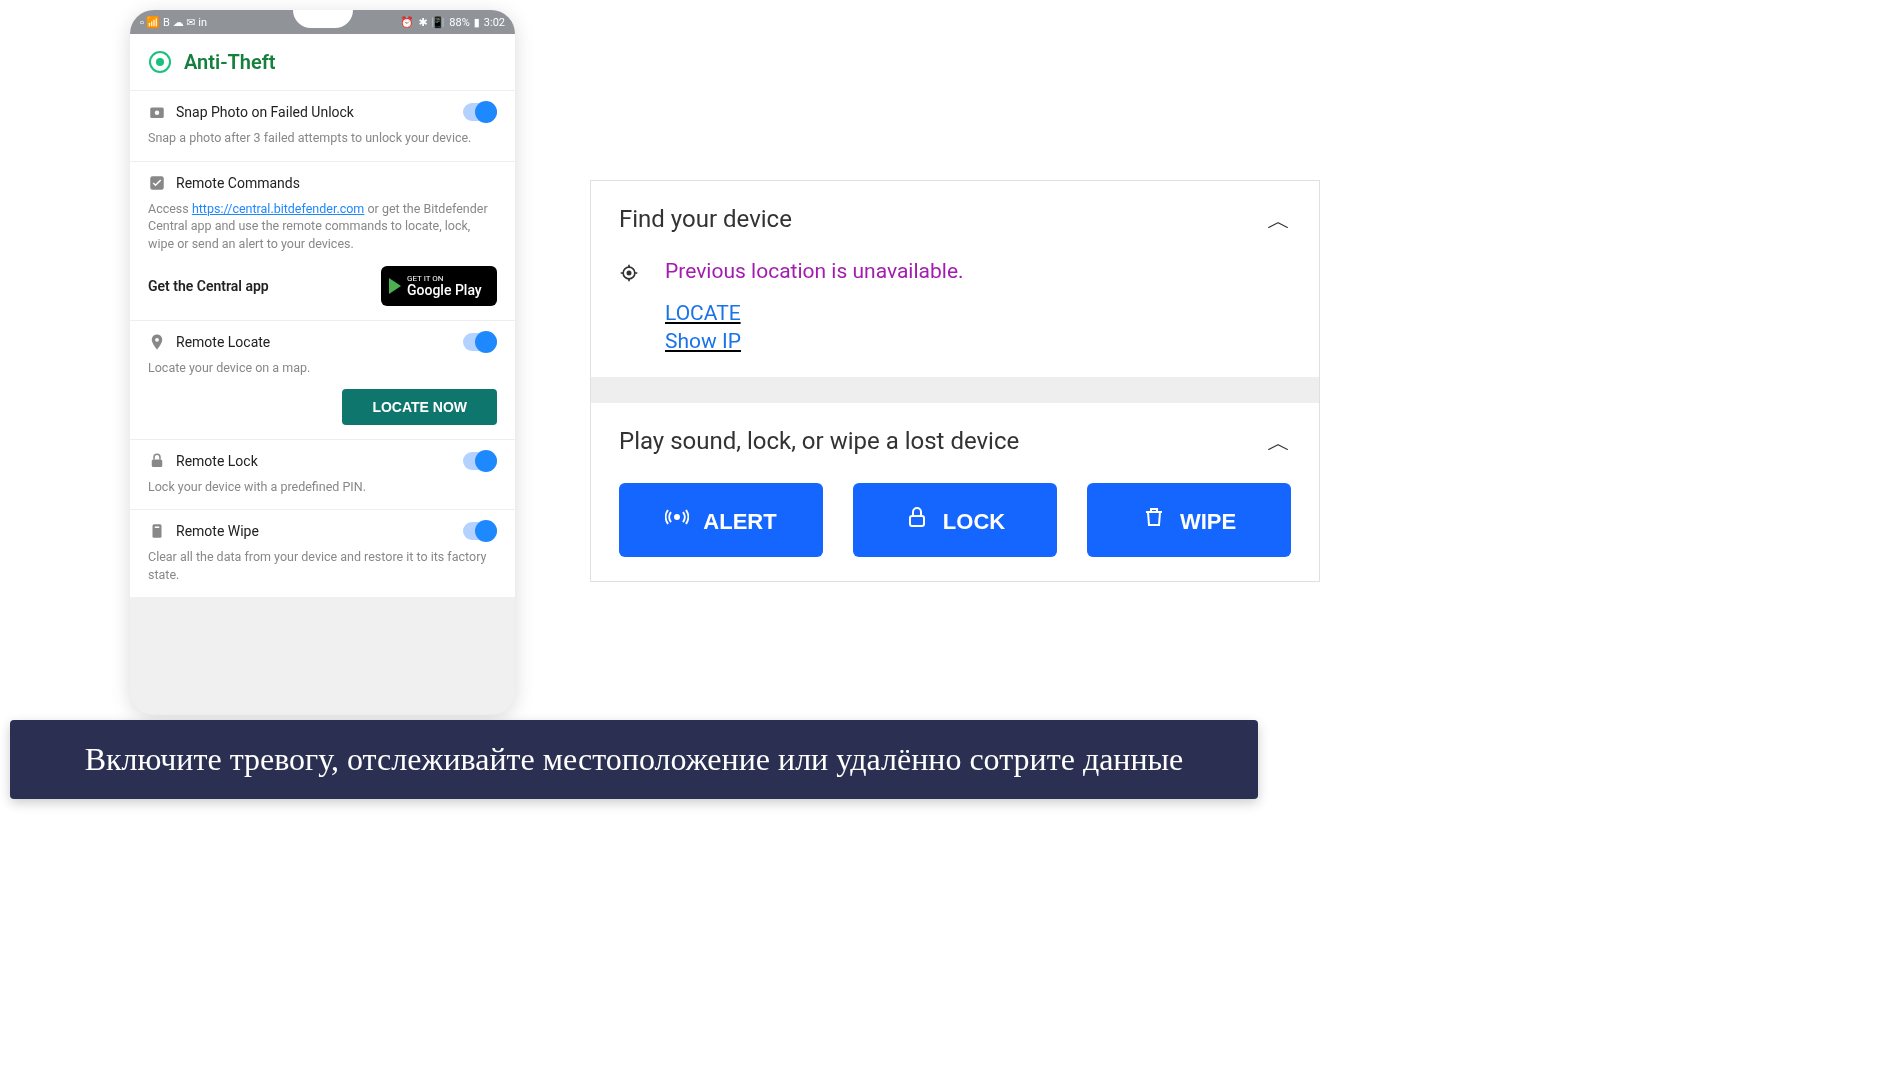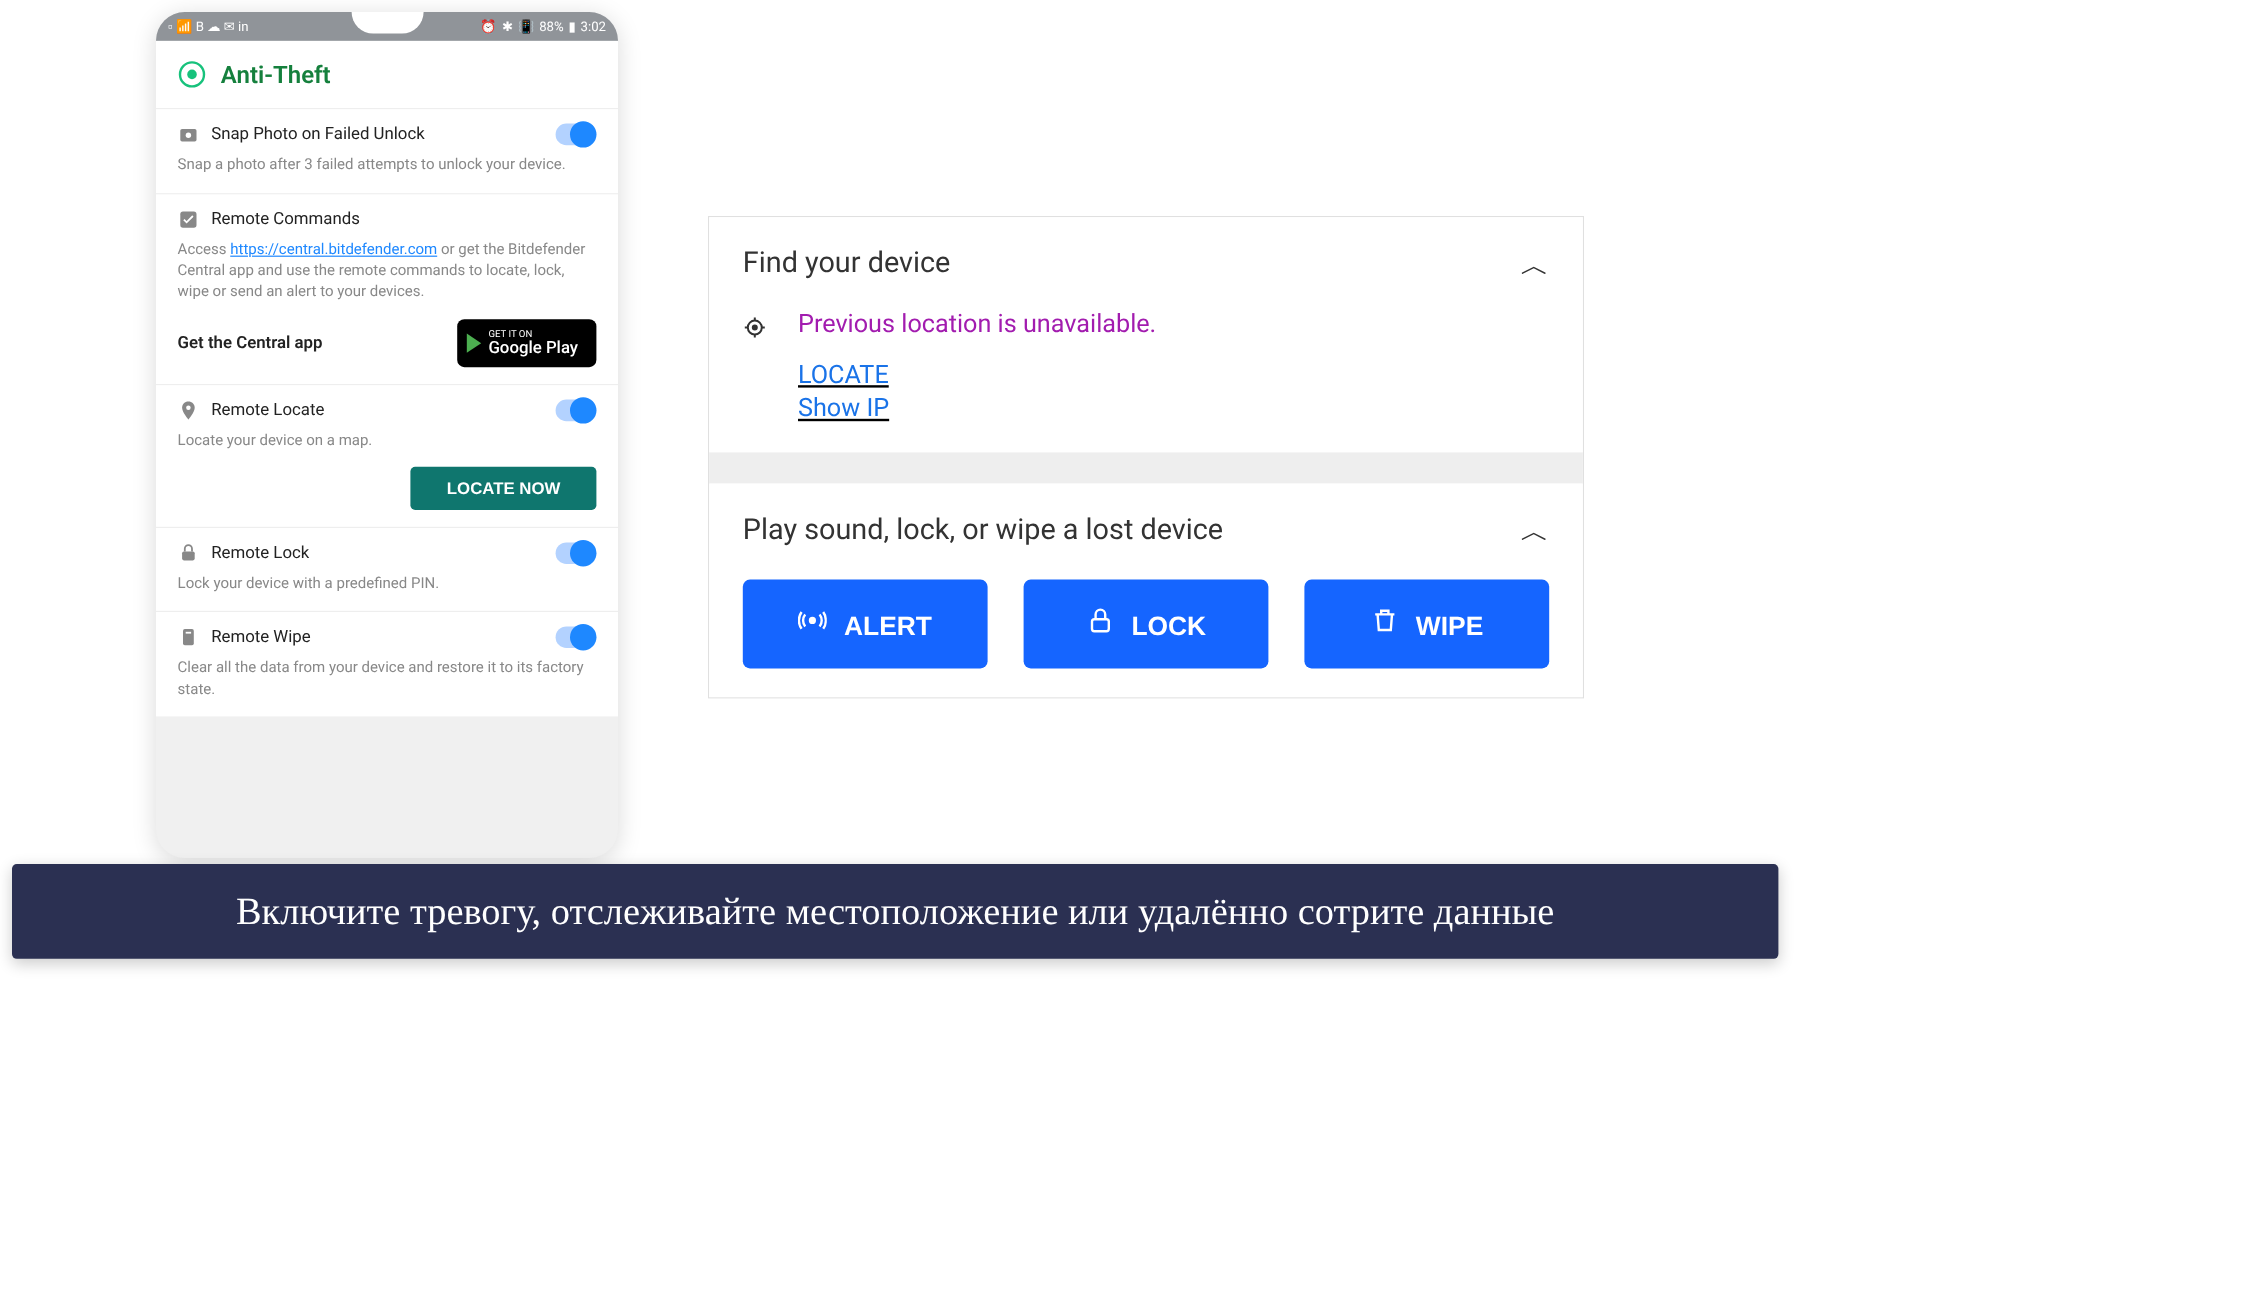--- a/index.html
+++ b/index.html
@@ -234,21 +234,21 @@
     justify-content:center;
     gap:14px;
   }
 
   
   .caption-bar {
     position:absolute;
     left:10px;
     right:calc(1879px - 1500px);
     top:720px;
-    width:1472px;
+    width:1248px;
     background:#2b3052;
     color:#fff;
     font-family: Georgia, "Times New Roman", serif;
     font-size:32px;
     text-align:center;
     padding:18px 40px;
     border-radius:4px;
     line-height:1.35;
     box-shadow:0 4px 12px rgba(0,0,0,0.2);
   }

